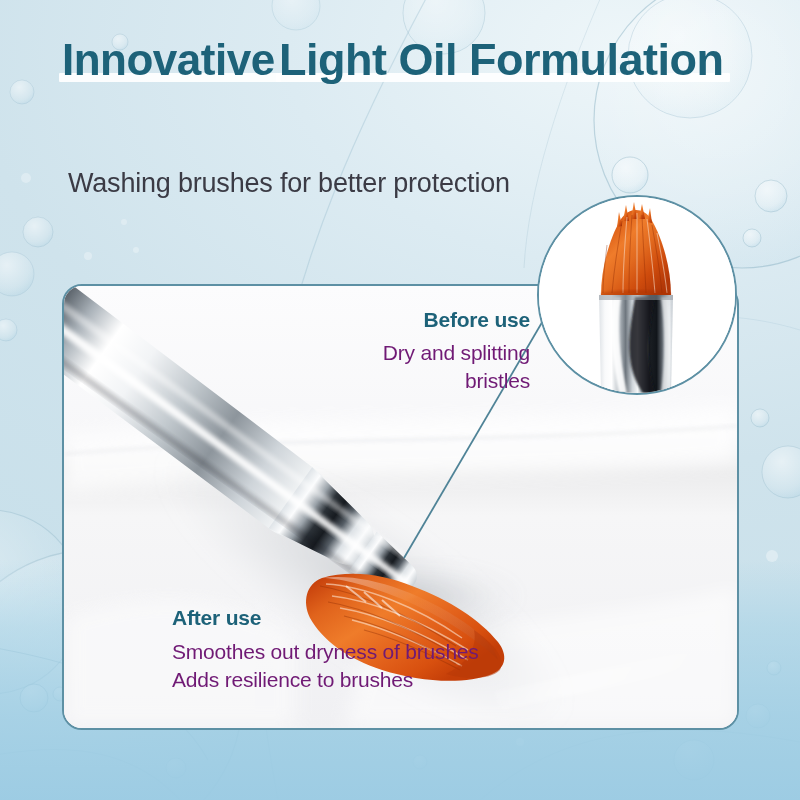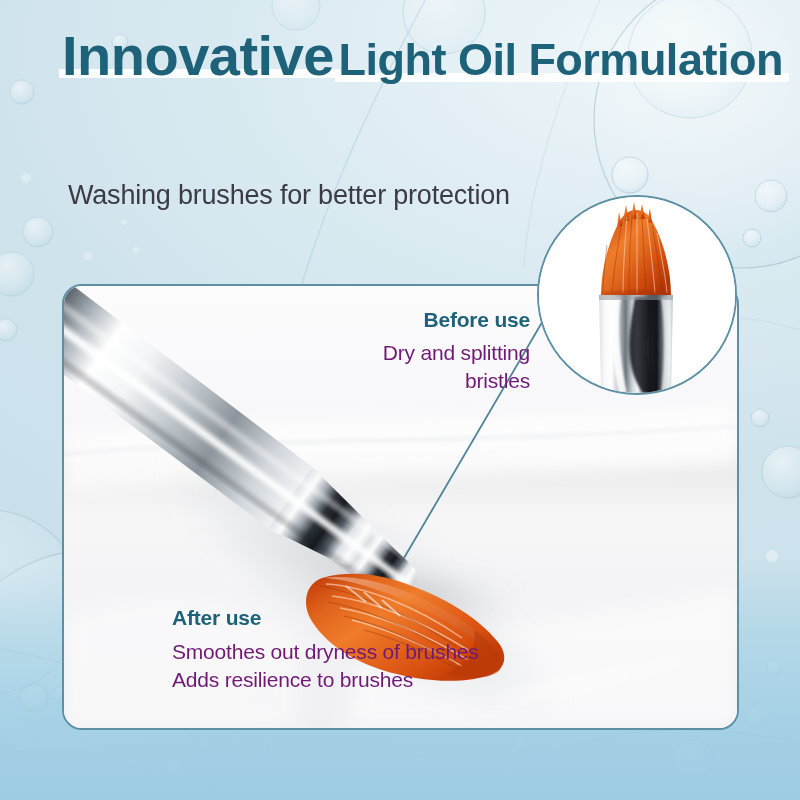--- a/index.html
+++ b/index.html
@@ -29,27 +29,27 @@
   .head { position:absolute; left:0; top:0; width:800px; }
   .title-wrap{ position:absolute; left:62px; top:24px; }
   .tline{ position:relative; display:inline-block; }
   .tline .hl{
     position:absolute; left:-3px; right:-6px; bottom:4px; height:9px;
     background:rgba(255,255,255,.92); z-index:0; border-radius:1px;
   }
   .tline .tx{
     position:relative; z-index:1;
     display:block;
-    font-size:56px; line-height:53px; font-weight:bold;
+    font-size:44px; line-height:53px; font-weight:bold;
     letter-spacing:-.5px;
     color:#1d6279;
   }
   .t2 .tx{ font-size:45px;text-align:center; }
   .subtitle{
-    position:absolute; left:68px; top:178px;
+    position:absolute; left:68px; top:166px;
     font-size:27px; line-height:34px; color:#3b3b45; letter-spacing:-.2px;
   }
 
   
   .card{
     position:absolute; left:62px; top:284px; width:677px; height:446px;
     border:2px solid #5d90a4; border-radius:20px;
     background:
       radial-gradient(120% 70% at 75% 24%, #fbfbfc 0%, #f6f6f8 45%, #f1f1f4 100%);
     overflow:hidden;

